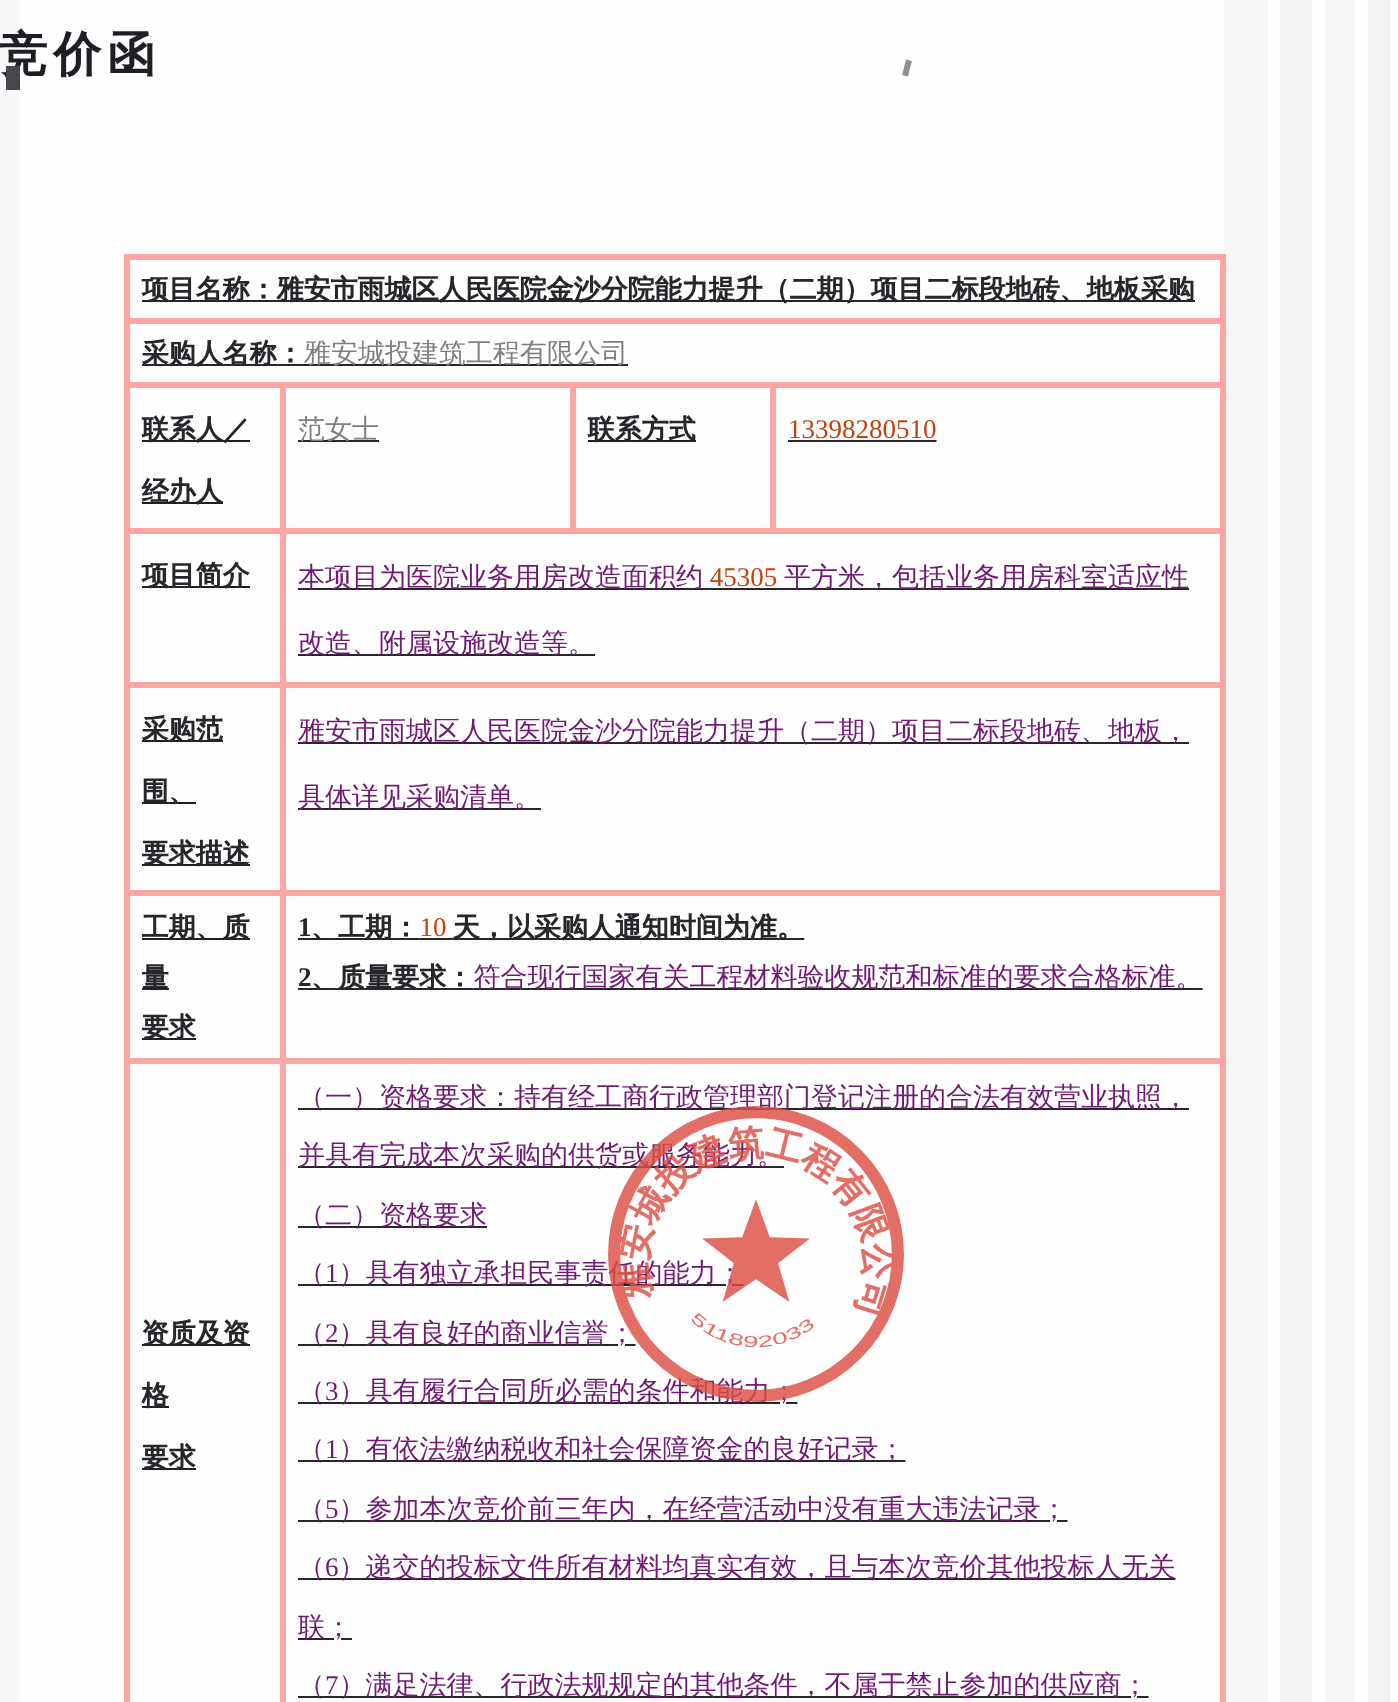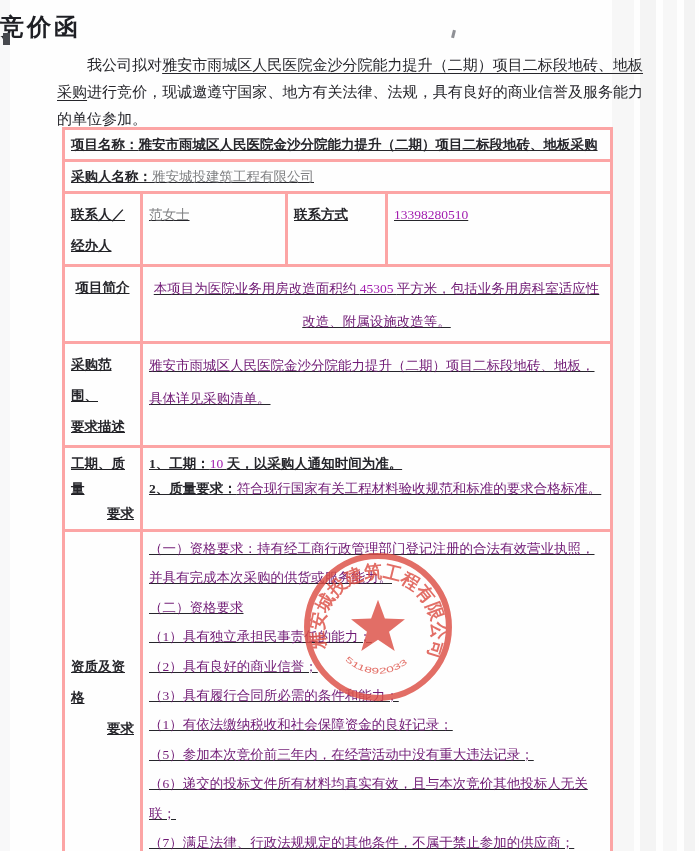--- a/index.html
+++ b/index.html
@@ -34,44 +34,43 @@
   table.bid td { border:3px solid #fca5a5; vertical-align:top; padding:3px 6px;
                  line-height:23px; overflow:hidden;text-decoration:underline; }
 
   .lab { font-weight:bold; color:#1f2024; }
   .vmid { vertical-align:middle !important; }
   .lh33 { line-height:33px !important; padding-top:5px !important; }
   .lh32 { line-height:31px !important; padding-top:5px !important; }
   .lh29 { line-height:29.4px !important; padding-top:2px !important; }
   .lh25 { line-height:25px !important; padding-top:3px !important; }
   .lh24 { line-height:24px !important; padding-top:4px !important; }
-  .c { text-align:right; }
+  .c { text-align:left; }
 
   .seg-b { font-weight:bold; color:#26262b; }
   .seg-g { color:#7e7f81; }
-  .seg-n { color:#a21caf; }
+  .seg-n { color:#c2410c; }
   .seg-w { color:#701a75; }
 
   .stamp { position:absolute; left:302px; top:551px; opacity:.82; pointer-events:none; }
 </style>
 </head>
 <body>
 
 <div class="page">
   <div class="band b0"></div>
   <div class="band b1"></div>
   <div class="band b2"></div>
   <div class="band b3"></div>
   <div class="band b4"></div>
   <div class="speck speck1"></div>
   <div class="speck speck2"></div>
 
   <h1 class="title">竞价函</h1>
 
-  <p class="intro"><span>我公司拟对</span><span class="ul">雅安市雨城区人民医院金沙分院能力提升（二期）项目二标段地砖、地板采购</span><span>进行竞价，现诚邀遵守国家、地方有关法律、法规，具有良好的商业信誉及服务能力的单位参加。</span></p>
 
   <table class="bid">
     <colgroup>
       <col style="width:78px">
         <col style="width:145px">
         <col style="width:100px">
         <col style="width:225px">
     </colgroup>
     <tbody>
         <tr style="height: 30px;">
@@ -91,21 +90,21 @@
           <td class="lh32">
             <div class="line"><span class="seg-g">范女士</span></div>
           </td>
           <td class="lab lh32">
             <div class="line"><span class="seg-b">联系方式</span></div>
           </td>
           <td class="lh32">
             <div class="line"><span class="seg-n">13398280510</span></div>
           </td>
         </tr>
-        <tr style="height: 60px; text-align: center;">
+        <tr style="height: 60px;">
           <td class="lab lh32">
             <div class="line"><span class="seg-b">项目简介</span></div>
           </td>
           <td colspan="3" class="lh33">
             <div class="line"><span class="seg-w">本项目为医院业务用房改造面积约 </span><span class="seg-n">45305 </span><span class="seg-w">平方米，包括业务用房科室适应性改造、附属设施改造等。</span></div>
           </td>
         </tr>
         <tr style="height: 63px;">
           <td class="lab vmid lh32">
             <div class="line"><span class="seg-b">采购范围、</span></div>

